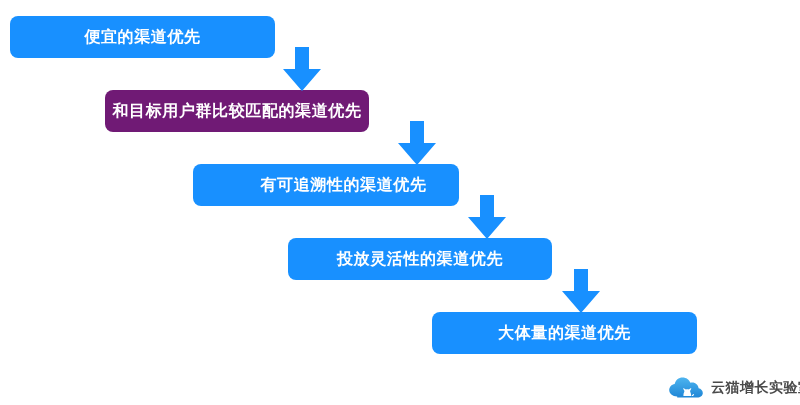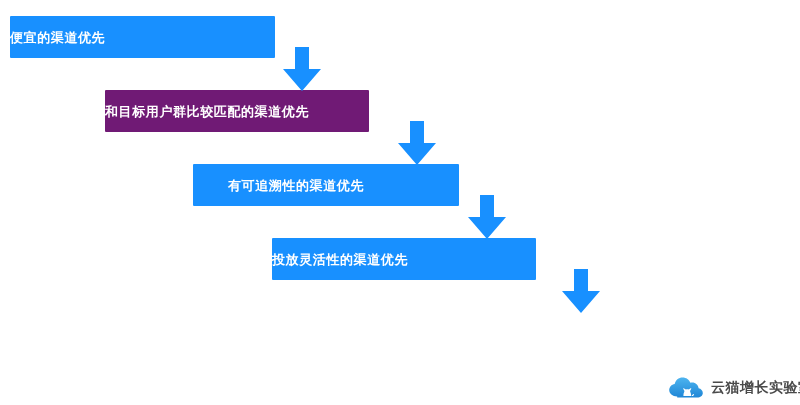--- a/index.html
+++ b/index.html
@@ -16,26 +16,26 @@
   #canvas {
     position: relative;
     width: 800px;
     height: 405px;
     background: #ffffff;
   }
   .step-box {
     position: absolute;
     box-sizing: border-box;
     background: #1890ff;
-    border-radius: 1px;
+    border-radius: 8px;
     display: flex;
     align-items: center;
-    justify-content: flex-start;
+    justify-content: center;
     color: #ffffff;
-    font-size: 13px;
+    font-size: 16px;
     font-weight: bold;
     letter-spacing: 0.6px;
     line-height: 1;
     white-space: nowrap;
     user-select: none;
   }
   .arrow {
     position: absolute;
     display: block;
   }
@@ -77,22 +77,25 @@
 
   <div class="step-box" style="left: 10px; top: 16px; width: 265px; height: 42px; background: rgb(24, 144, 255); color: rgb(255, 255, 255);">
     <span>便宜的渠道优先</span>
   </div>
   <div class="step-box" style="left: 105px; top: 90px; width: 264px; height: 42px; background: #701a75; color: rgb(255, 255, 255);">
     <span>和目标用户群比较匹配的渠道优先</span>
   </div>
   <div class="step-box" style="left: 193px; top: 164px; width: 266px; height: 42px; background: rgb(24, 144, 255); color: rgb(255, 255, 255); padding-left: 35px;">
     <span>有可追溯性的渠道优先</span>
   </div>
-  <div class="step-box" style="left: 272px; top: 238px; width: 264px; height: 42px; background: rgb(24, 144, 255); color: rgb(255, 255, 255);">
+  <div class="step-box" style="left: 288px; top: 238px; width: 264px; height: 42px; background: rgb(24, 144, 255); color: rgb(255, 255, 255);">
     <span>投放灵活性的渠道优先</span>
+  </div>
+  <div class="step-box" style="left: 432px; top: 312px; width: 265px; height: 42px; background: rgb(24, 144, 255); color: rgb(255, 255, 255);">
+    <span>大体量的渠道优先</span>
   </div>
 
   <div class="arrow" style="left: 283px; top: 47px; width: 38px; height: 44px;">
     <svg viewBox="0 0 38 44" preserveAspectRatio="none" aria-hidden="true">
       <polygon points="12,0 26,0 26,22 38,22 19,44 0,22 12,22" fill="#1890ff"></polygon>
     </svg>
   </div>
   <div class="arrow" style="left: 398px; top: 121px; width: 38px; height: 44px;">
     <svg viewBox="0 0 38 44" preserveAspectRatio="none" aria-hidden="true">
       <polygon points="12,0 26,0 26,22 38,22 19,44 0,22 12,22" fill="#1890ff"></polygon>

